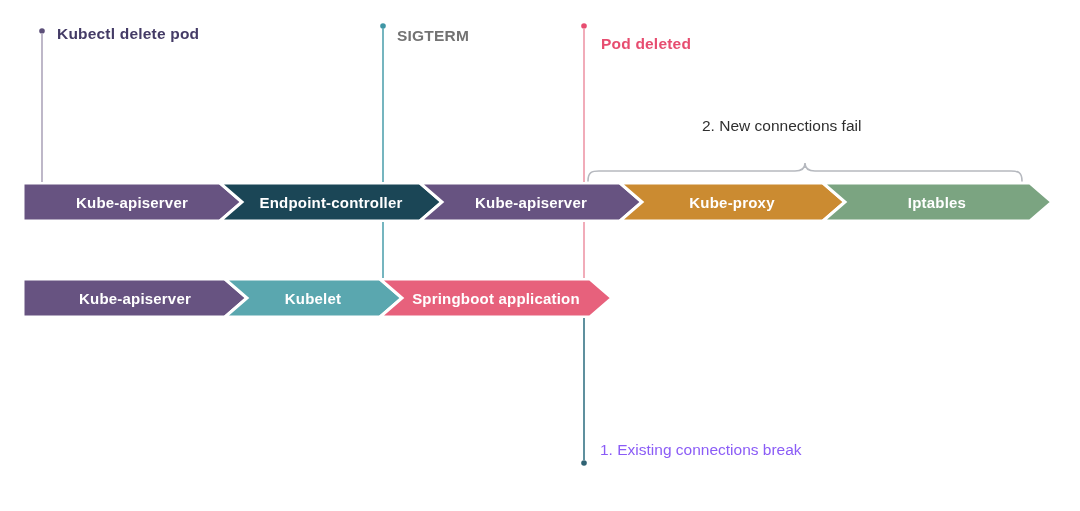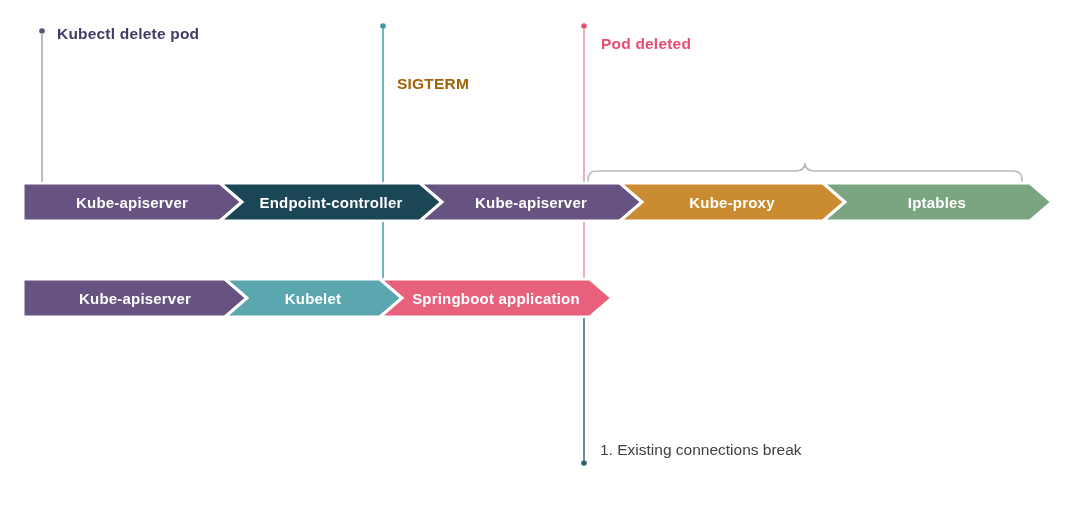--- a/index.html
+++ b/index.html
@@ -40,24 +40,25 @@
     font-weight: 700;
     letter-spacing: 0.2px;
   }
 </style>
 </head>
 <body>
 
 <div class="canvas">
 
   <div class="marker-label" style="left: 57px; top: 25px; color: rgb(68, 59, 102);">Kubectl delete pod</div>
-  <div class="marker-label" style="left: 397px; top: 27px; color: #a16207; margin-top: 48px;">SIGTERM</div>
+  <div class="marker-label" style="left: 397px; top: 27px; color: #737373;">SIGTERM</div>
   <div class="marker-label" style="left: 601px; top: 35px; color: rgb(231, 77, 112);">Pod deleted</div>
 
-  <div class="annotation" style="left: 600px; top: 441px; color: #404040;">1. Existing connections break</div>
+  <div class="annotation" style="left: 702px; top: 117px; color: rgb(47, 47, 47);">2. New connections fail</div>
+  <div class="annotation" style="left: 600px; top: 441px; color: #8b5cf6;">1. Existing connections break</div>
 
   <svg class="overlay" width="1080" height="511" viewBox="0 0 1080 511">
 
     <circle cx="42" cy="31" r="2.8" fill="#5c4f79"></circle>
     <line x1="42" y1="33" x2="42" y2="183" stroke-width="1.8" stroke="#b7b0c3"></line>
 
     <circle cx="383" cy="26" r="2.8" fill="#3f96a5"></circle>
     <line x1="383" y1="28" x2="383" y2="279" stroke-width="1.8" stroke="#66adb8"></line>
 
     <circle cx="584" cy="26" r="2.8" fill="#e74d70"></circle>

